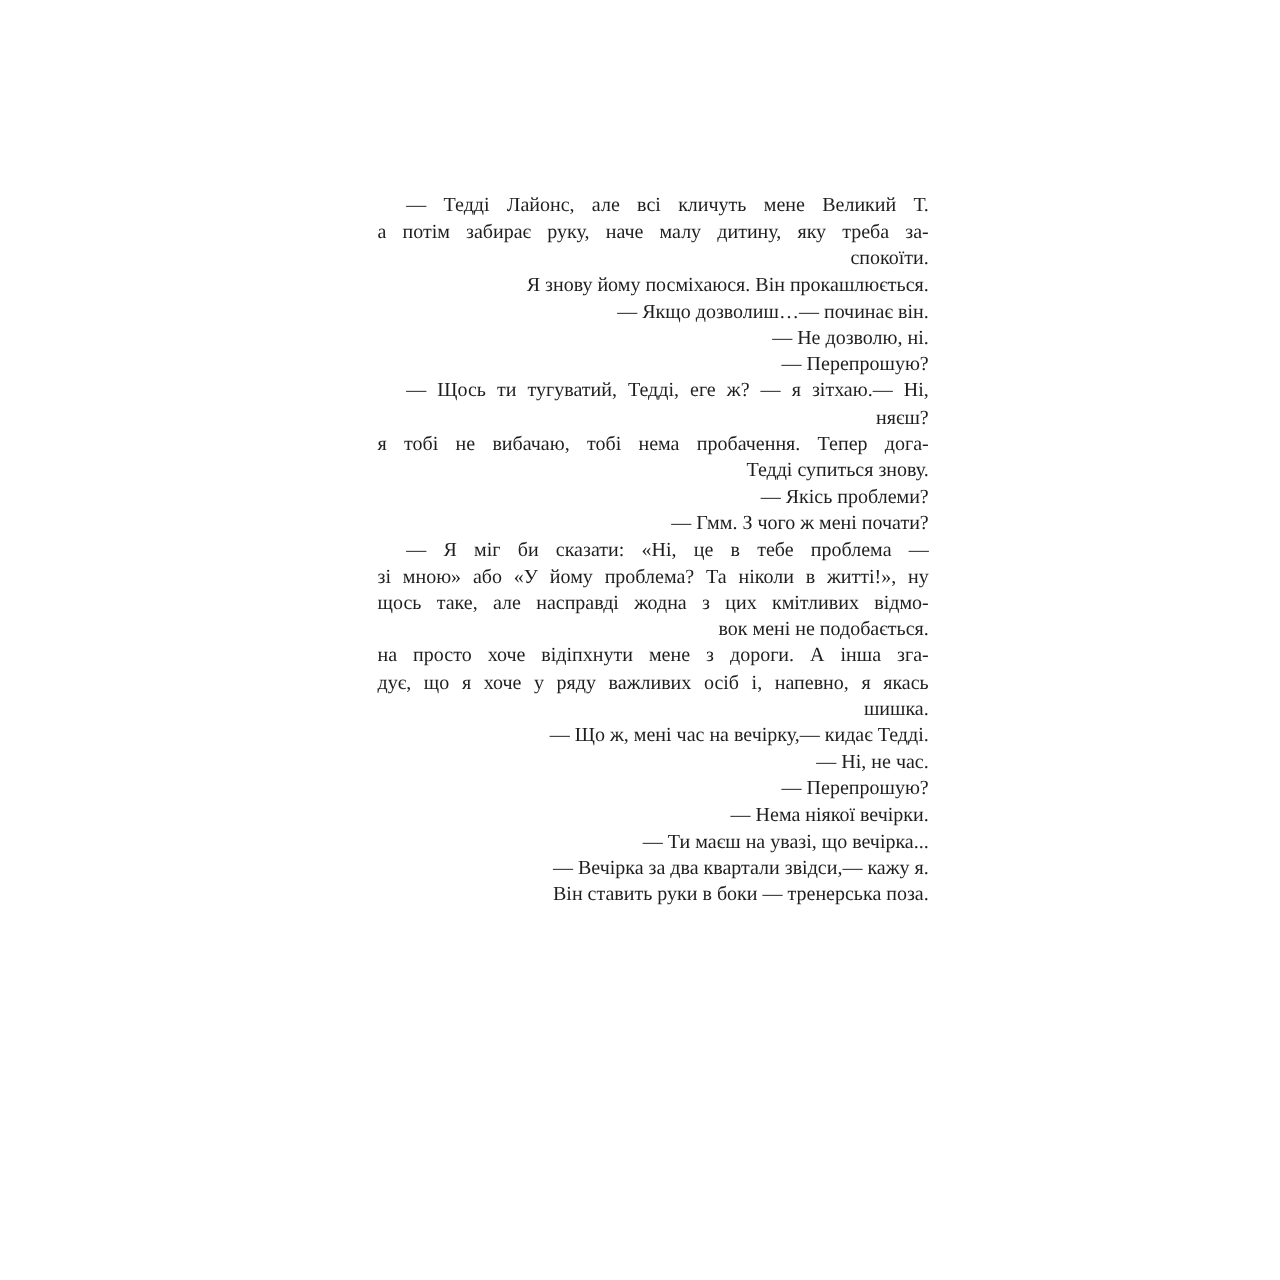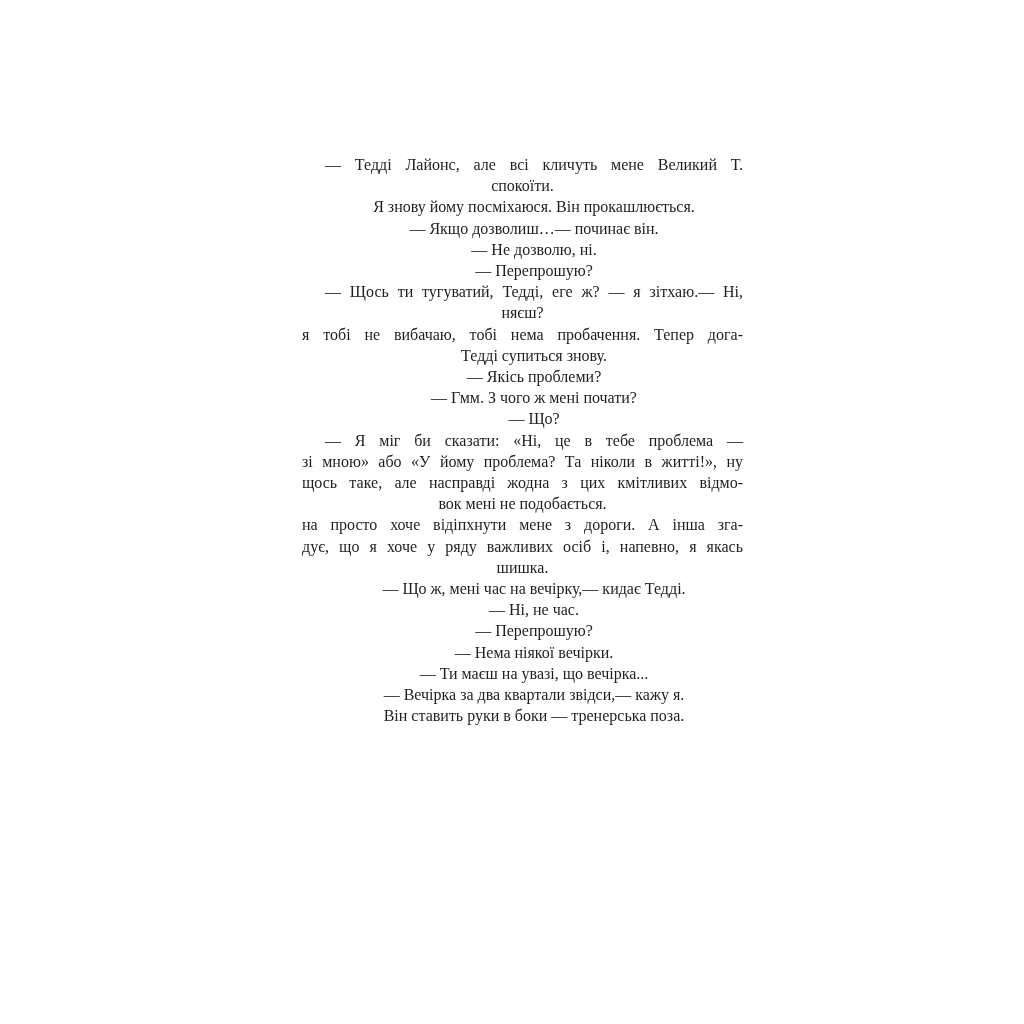--- a/index.html
+++ b/index.html
@@ -19,21 +19,21 @@
   }
   .text-column {
     position: absolute;
     left: 302px;
     top: 154px;
     width: 441px;
   }
   .line {
     font-size: 16px;
     line-height: 21.2px;
-    text-align: center;
+    text-align: right;
     white-space: normal;
   }
   .line.indent {
     text-indent: 23px;
   }
   .line.justify {
     text-align: justify;
     text-align-last: justify;
     text-justify: inter-word;
   }
@@ -47,32 +47,32 @@
     line-height: 18px;
     color: #2a2a2a;
   }
 </style>
 </head>
 <body>
 
 <div class="book-page" style="background: rgb(255, 255, 255); color: rgb(30, 30, 30);">
   <div class="text-column">
       <div class="line indent justify">— Тедді Лайонс, але всі кличуть мене Великий Т.</div>
+      <div class="line justify">а потім забирає руку, наче малу дитину, яку треба за-</div>
       <div class="line">спокоїти.</div>
       <div class="line indent">Я знову йому посміхаюся. Він прокашлюється.</div>
       <div class="line indent">— Якщо дозволиш…— починає він.</div>
       <div class="line indent">— Не дозволю, ні.</div>
       <div class="line indent">— Перепрошую?</div>
       <div class="line indent justify">— Щось ти тугуватий, Тедді, еге ж? — я зітхаю.— Ні,</div>
       <div class="line">няєш?</div>
       <div class="line justify">я тобі не вибачаю, тобі нема пробачення. Тепер дога-</div>
       <div class="line indent">Тедді супиться знову.</div>
       <div class="line indent">— Якісь проблеми?</div>
       <div class="line indent">— Гмм. З чого ж мені почати?</div>
-      <div class="line indent">— Що?</div>
       <div class="line indent justify">— Я міг би сказати: «Ні, це в тебе проблема —</div>
       <div class="line justify">зі мною» або «У йому проблема? Та ніколи в житті!», ну</div>
       <div class="line justify">щось таке, але насправді жодна з цих кмітливих відмо-</div>
       <div class="line">вок мені не подобається.</div>
       <div class="line justify">на просто хоче відіпхнути мене з дороги. А інша зга-</div>
       <div class="line justify">дує, що я хоче у ряду важливих осіб і, напевно, я якась</div>
       <div class="line">шишка.</div>
       <div class="line indent">— Що ж, мені час на вечірку,— кидає Тедді.</div>
       <div class="line indent">— Ні, не час.</div>
       <div class="line indent">— Перепрошую?</div>

